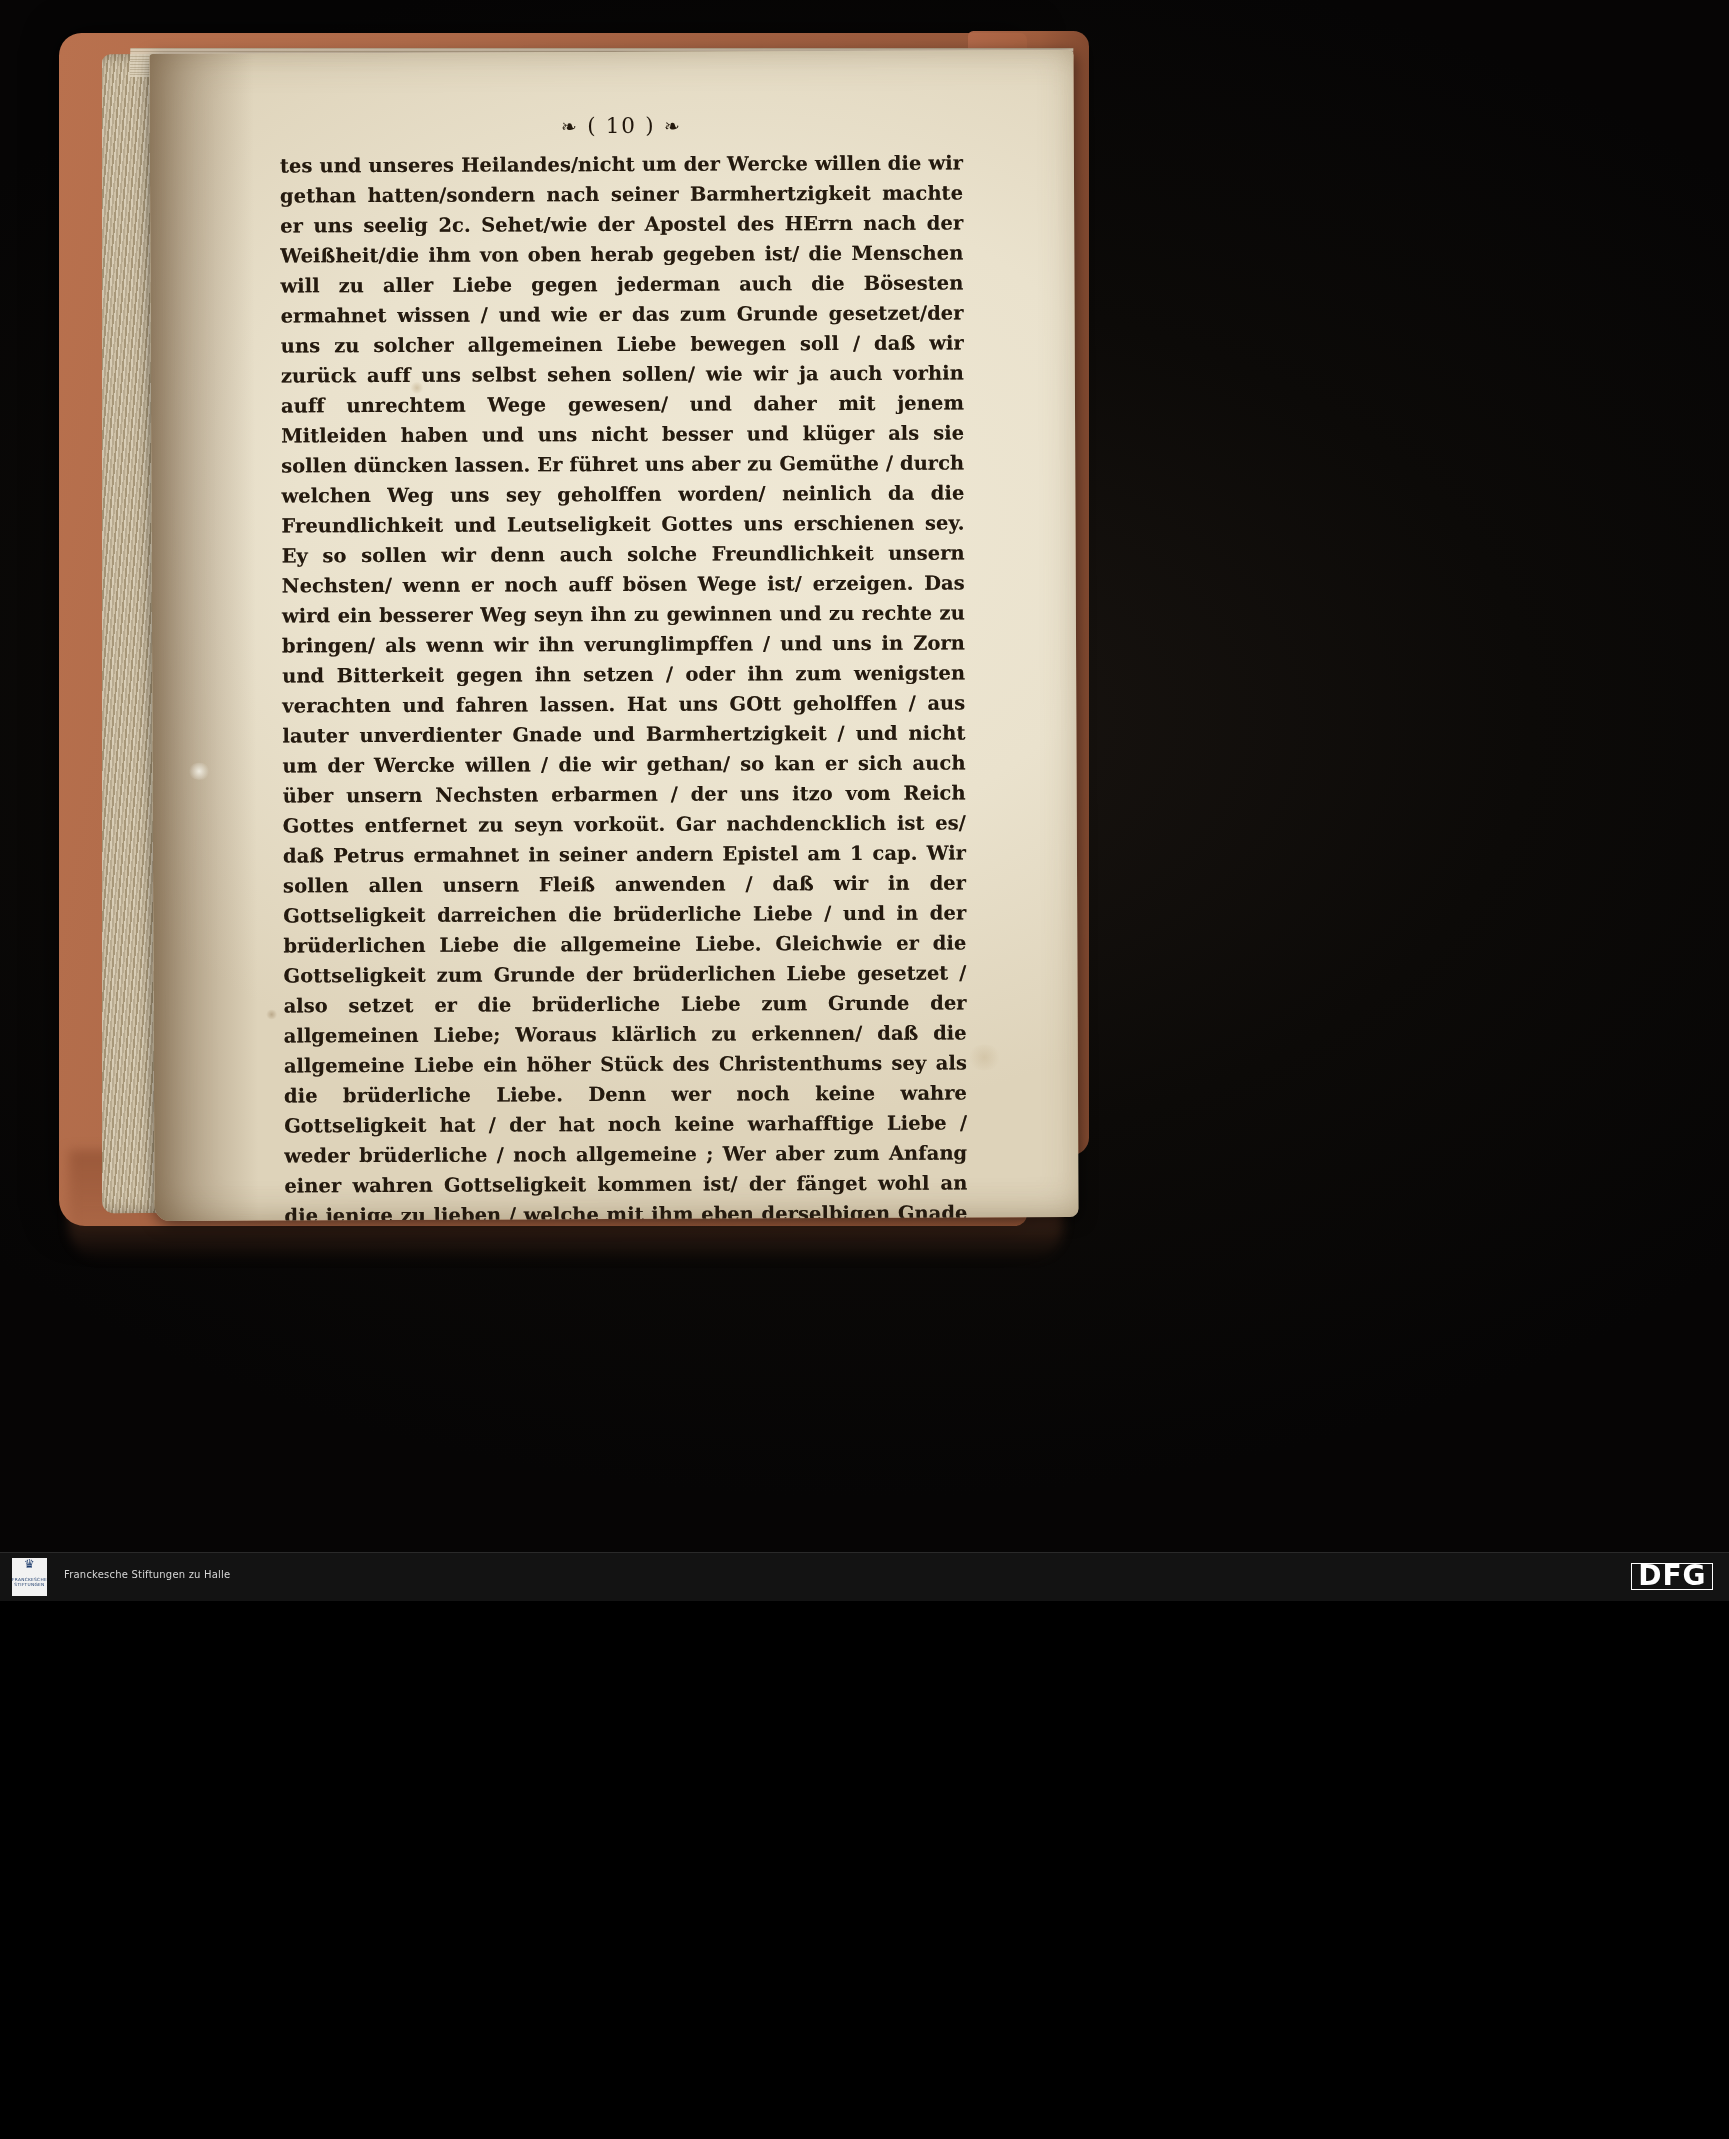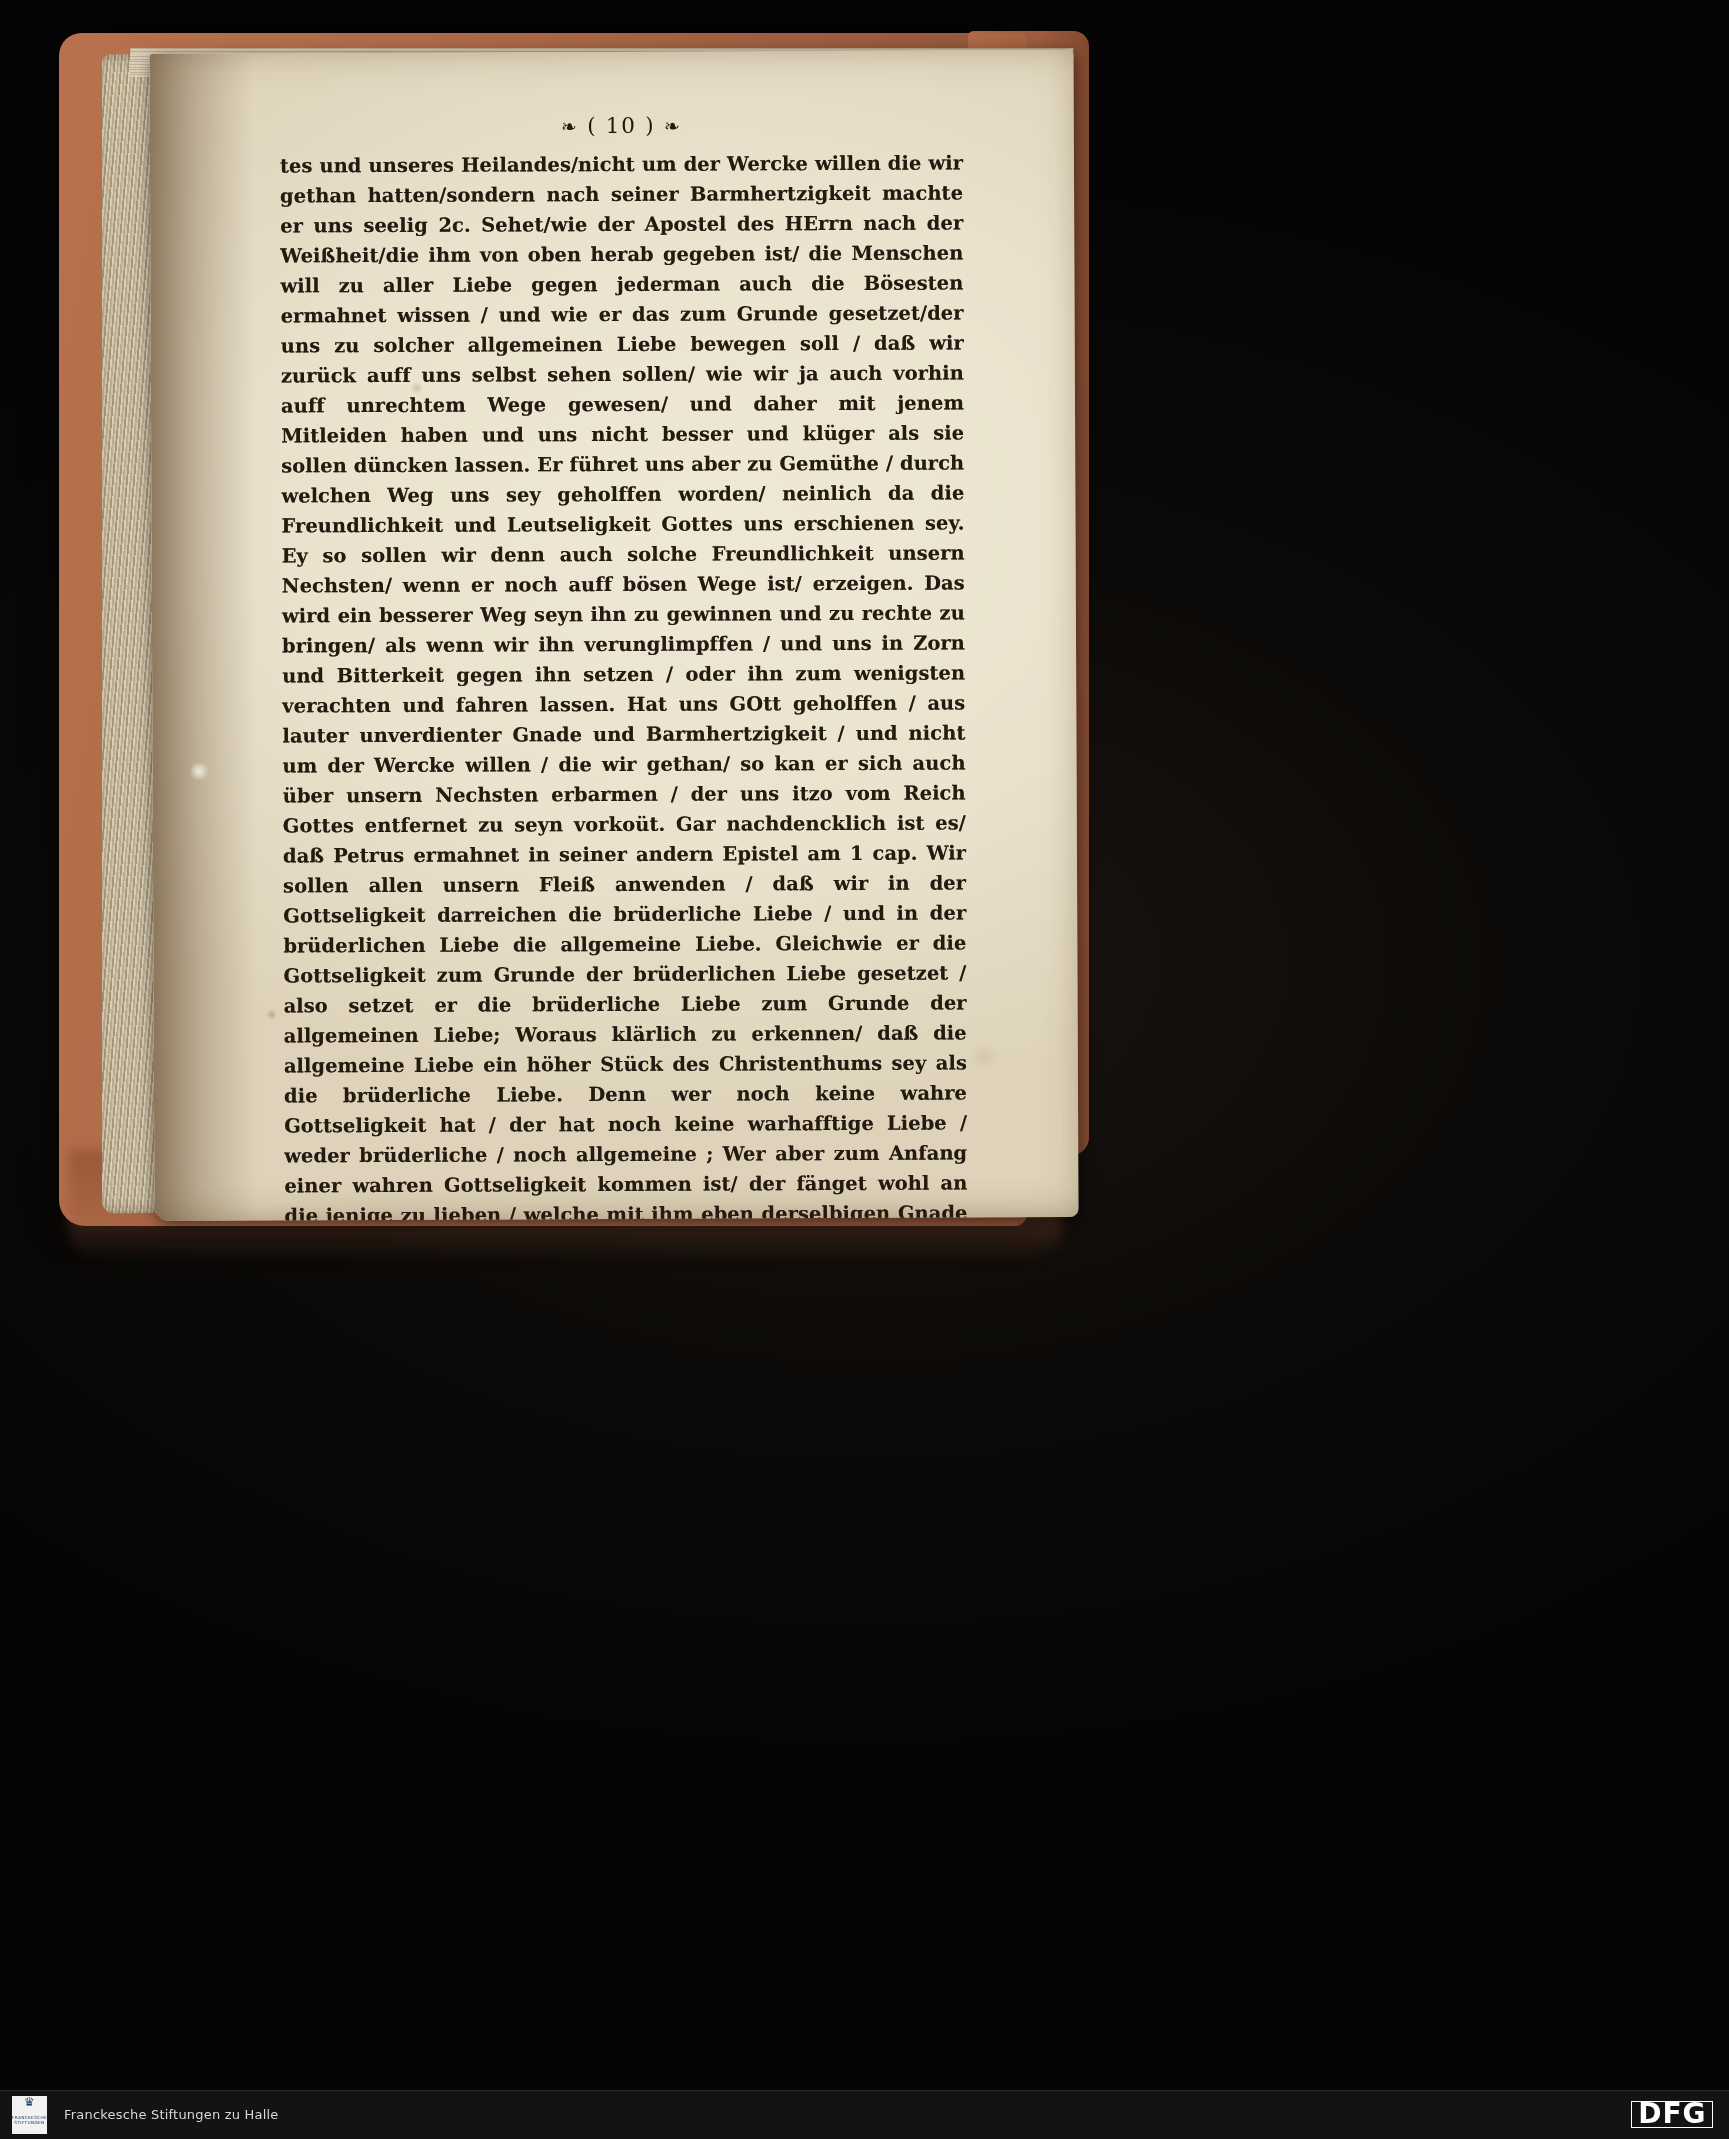--- a/index.html
+++ b/index.html
@@ -13,21 +13,21 @@
     position: relative;
     overflow: hidden;
     font-family: "DejaVu Serif", serif;
   }
 
   
   #scan {
     position: absolute;
     left: 0; top: 0;
     width: 1729px;
-    height: 2139px;
+    height: 1601px;
     background:
       radial-gradient(ellipse 1211px 778px at 50% 45%, #1a1511 0%, #0c0a08 55%, #060505 100%),
       #070606;
   }
 
   
   #cover {
     position: absolute;
     left: 59px;
     top: 33px;
@@ -192,21 +192,21 @@
     left: 0; right: 0; top: 3.5px;
     font-size: 12px;
     color: #1b3a6b;
   }
   #footer-text {
     position: absolute;
     left: 64px;
     top: 16.4px;
     color: #d7d7d7;
     font-family: "DejaVu Sans", sans-serif;
-    font-size: 13px;
+    font-size: 10px;
     letter-spacing: 0.2px;
   }
   #dfg-logo {
     position: absolute;
     right: 15.6px;
     top: 10.4px;
     color: #ffffff;
     font-family: "DejaVu Sans", sans-serif;
     font-weight: bold;
     font-size: 28px;

